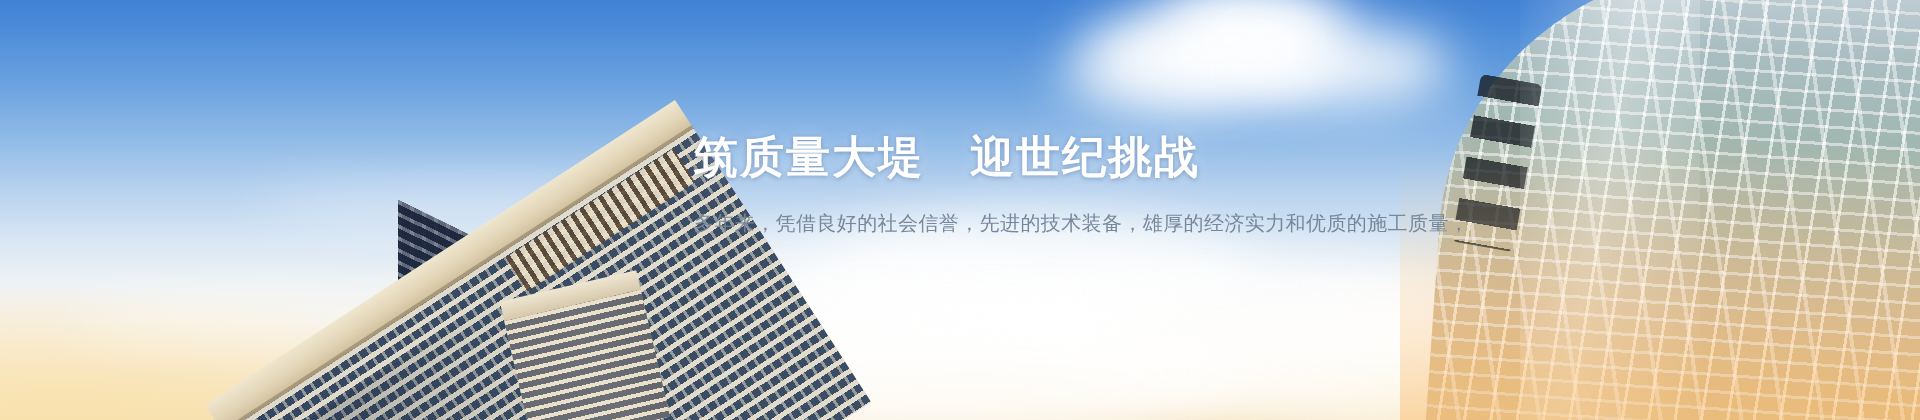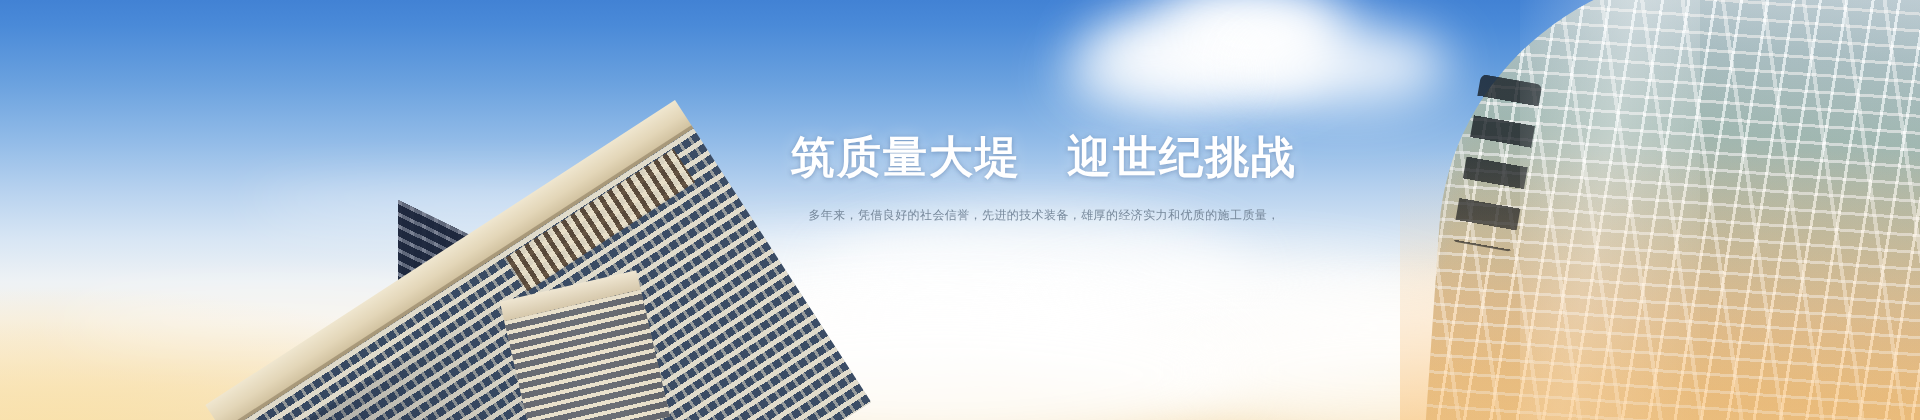--- a/index.html
+++ b/index.html
@@ -279,36 +279,35 @@
     pointer-events: none;
   }
 
   
   .copy {
     position: absolute;
     left: 694px;
     top: 132px;
     width: 700px;
     z-index: 20;
-    text-align: center;
   }
   .headline {
     margin: 0;
     font-size: 44px;
     line-height: 1.12;
     font-weight: bold;
     color: #ffffff;
     letter-spacing: 2px;
     white-space: pre;
     text-shadow: 0 1px 5px rgba(40,70,120,.38),
                  0 0 18px rgba(255,255,255,.30);
   }
   .subcopy {
     margin: 22px 0 0 0;
-    font-size: 12px;
+    font-size: 20px;
     line-height: 2.0;
     color: #76889b;
     letter-spacing: .4px;
   }
   .subcopy div {
     white-space: pre;
   }
 </style>
 </head>
 <body>

